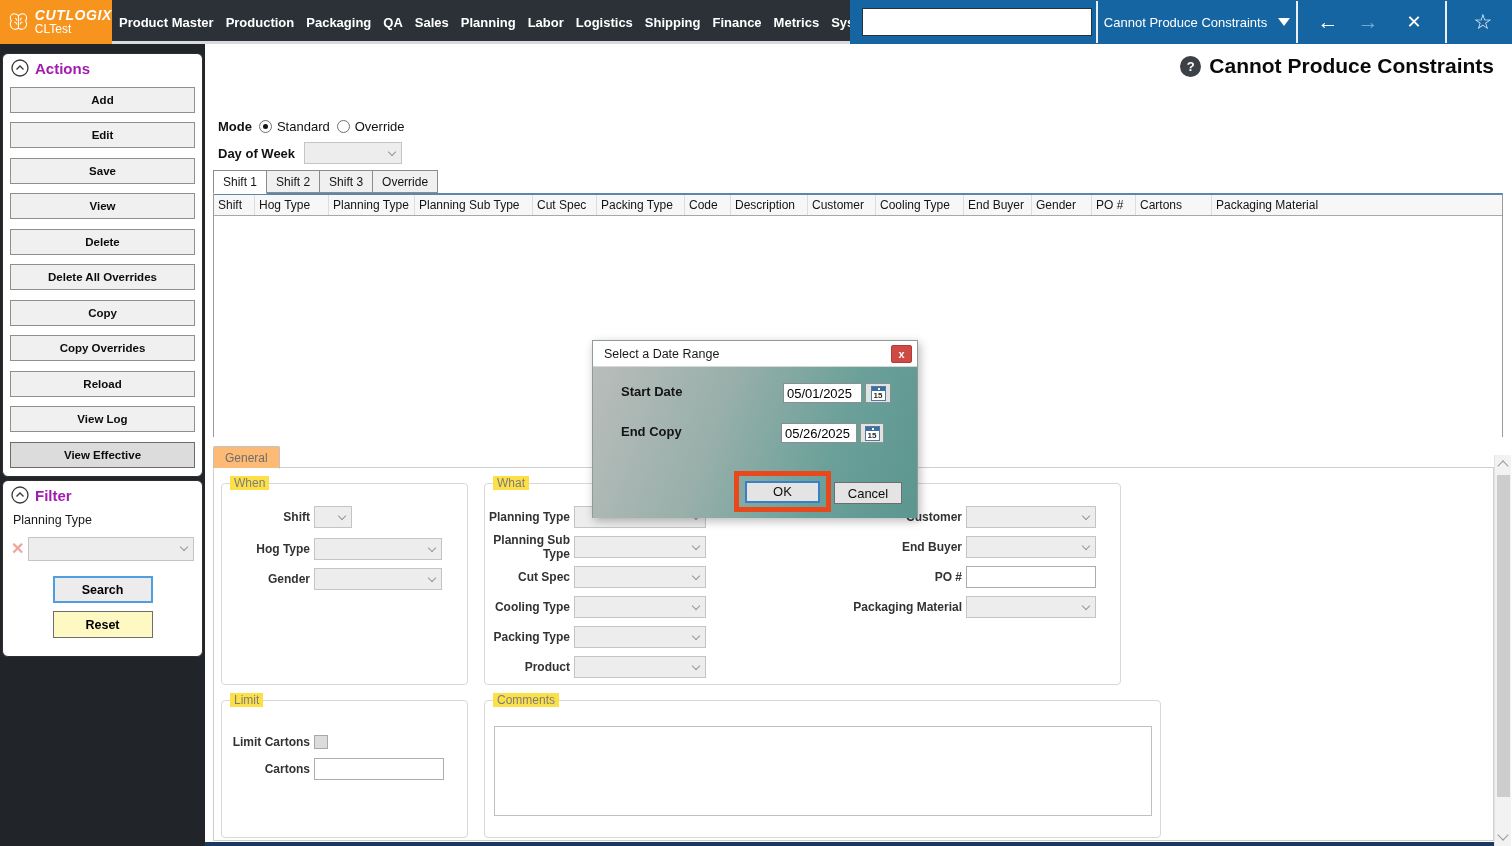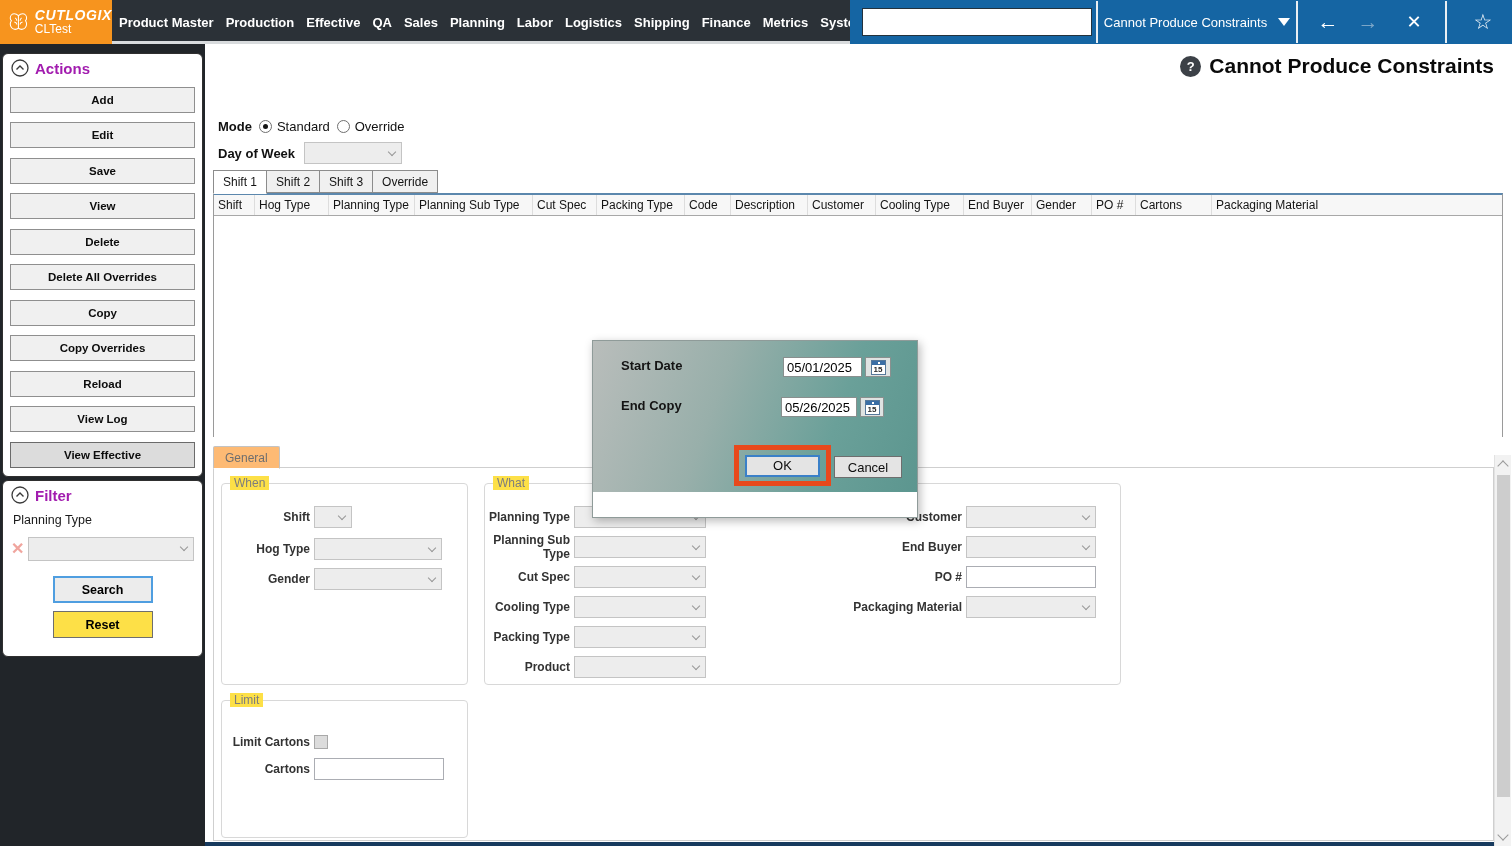--- a/index.html
+++ b/index.html
@@ -37,21 +37,21 @@
   .side-btn{display:block;margin:9.5px 7px 0 7px;width:185px;height:26px;background:#f0f0f0;border:1px solid #8f8f8f;font-weight:bold;font-size:11.5px;color:#0c0c0c;cursor:pointer;font-family:"Liberation Sans",sans-serif;}
   .side-btn.active{background:#dcdcdc;border-color:#6b6b6b;}
   .filter-field-label{margin:9px 0 0 10px;font-size:12.5px;color:#1a1a1a;}
   .filter-row{display:flex;align-items:center;margin:10px 8px 0 8px;gap:4px;}
   .clear-x{color:#f0a59e;font-size:16px;font-weight:bold;line-height:1;cursor:pointer;}
   .combo{height:22px;background:#ededed;border:1px solid #c4c4c4;position:relative;}
   .combo .combo-value{font-size:12px;color:#444;padding:3px 16px 0 4px;display:block;overflow:hidden;white-space:nowrap;}
   .chev{position:absolute;right:6px;top:6px;width:6px;height:6px;border-right:1.5px solid #979797;border-bottom:1.5px solid #979797;transform:rotate(45deg);}
   .filter-combo{flex:1;height:24px;}
   .btn-search{display:block;margin:15px auto 0;width:100px;height:27px;background:#ececec;border:2px solid #4f9ee0;font-weight:bold;font-size:12.5px;cursor:pointer;}
-  .btn-reset{display:block;margin:8px auto 0;width:100px;height:27px;background:#fde047;border:1px solid #6e6e6e;font-weight:bold;font-size:12.5px;cursor:pointer;}
+  .btn-reset{display:block;margin:8px auto 0;width:100px;height:27px;background:#fef9c3;border:1px solid #6e6e6e;font-weight:bold;font-size:12.5px;cursor:pointer;}
 
   
   .main{position:absolute;left:205px;top:44px;width:1307px;height:802px;background:#fff;}
   .page-title-row{position:absolute;top:7px;right:18px;height:30px;display:flex;align-items:center;gap:8px;}
   .help-icon{width:21px;height:21px;border-radius:50%;background:#3c4147;color:#fff;font-weight:bold;font-size:13px;display:flex;align-items:center;justify-content:center;cursor:pointer;}
   .page-title{font-size:21px;font-weight:bold;color:#0a0a0a;}
   .selection-bar{position:absolute;left:8px;top:43px;width:1290px;height:22px;background:#1565a3;color:#fff;font-weight:bold;font-size:13px;display:flex;align-items:center;padding-left:10px;border-radius:2px;}
   .mode-row{position:absolute;left:13px;top:72px;height:20px;display:flex;align-items:center;gap:7px;font-size:13px;color:#111;}
   .bold-lbl{font-weight:bold;}
   .radio-opt{display:flex;align-items:center;gap:5px;cursor:pointer;}
@@ -125,21 +125,21 @@
         <path d="M14 6v16M10 9c1.5 1 2 2 2 3.5M18 9c-1.5 1-2 2-2 3.5M9 14c2 .5 3 1.5 3 3M19 14c-2 .5-3 1.5-3 3"></path>
       </svg>
       <div class="logo-text">
         <span class="brand">CUTLOGIX</span>
         <span class="env">CLTest</span>
       </div>
     </div>
     <nav class="menu">
       <span class="menu-item">Product Master</span>
       <span class="menu-item">Production</span>
-      <span class="menu-item">Effective</span>
+      <span class="menu-item">Packaging</span>
       <span class="menu-item">QA</span>
       <span class="menu-item">Sales</span>
       <span class="menu-item">Planning</span>
       <span class="menu-item">Labor</span>
       <span class="menu-item">Logistics</span>
       <span class="menu-item">Shipping</span>
       <span class="menu-item">Finance</span>
       <span class="menu-item">Metrics</span>
       <span class="menu-item">System</span>
     </nav>
@@ -371,33 +371,41 @@
         <div class="frow" style="left:0;top:30px;">
           <span class="flabel lw88">Limit Cartons</span>
           <span class="checkbox"></span>
         </div>
         <div class="frow" style="left:0;top:57px;">
           <span class="flabel lw88">Cartons</span>
           <input class="tinput w130" value="" style="">
         </div>
       </div>
 
+      <div class="groupbox gb-comments">
+        <span class="legend">Comments</span>
+        <textarea class="comments-area" value="" style=""></textarea>
+      </div>
 
     </div>
 
     <div class="vscroll">
       <span class="vs-btn vs-up"></span>
       <span class="vs-thumb"></span>
       <span class="vs-btn vs-down"></span>
     </div>
 
     <div class="bottom-edge"></div>
   </main>
 
   <div class="dialog">
+    <div class="dialog-title">
+      <span>Select a Date Range</span>
+      <button class="dialog-close">x</button>
+    </div>
     <div class="dialog-body">
       <span class="dlabel dl-start">Start Date</span>
       <input class="dinput di-start" value="05/01/2025" style="">
       <button class="cal-btn cb-start">
         <span class="cal">
           <i class="cal-top"></i>
           <i class="cal-day">15</i>
         </span>
       </button>
 

